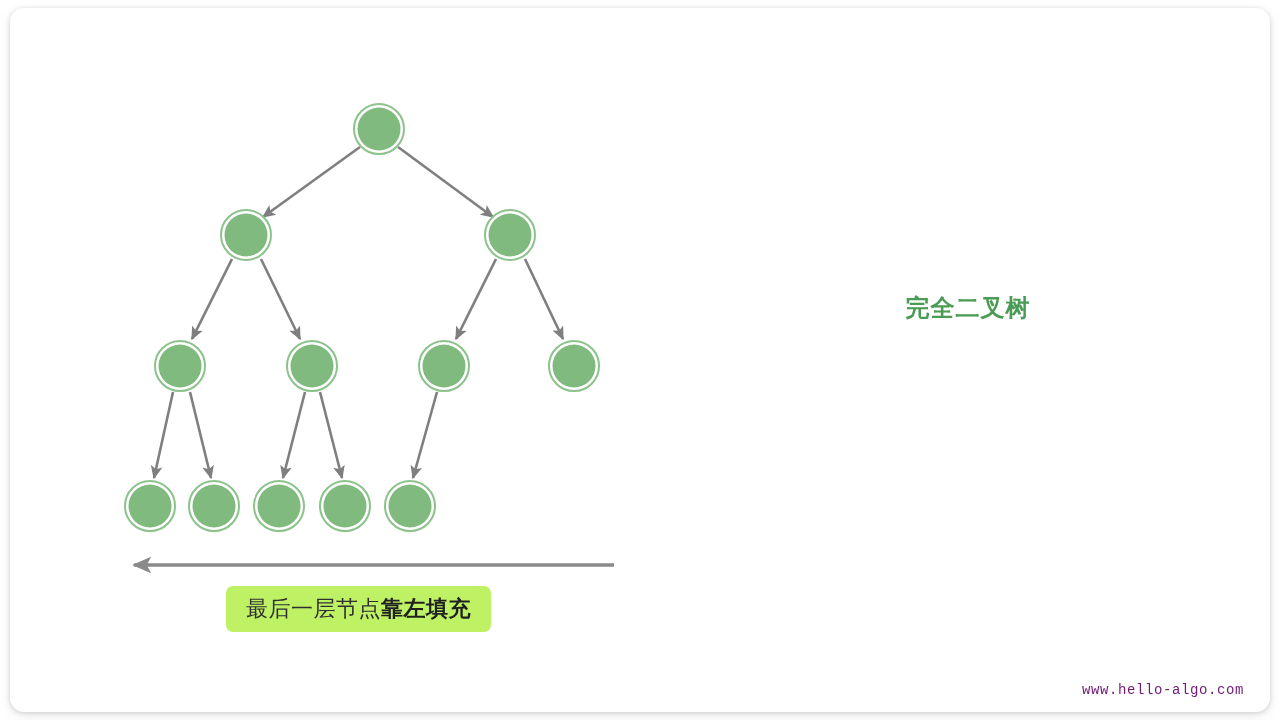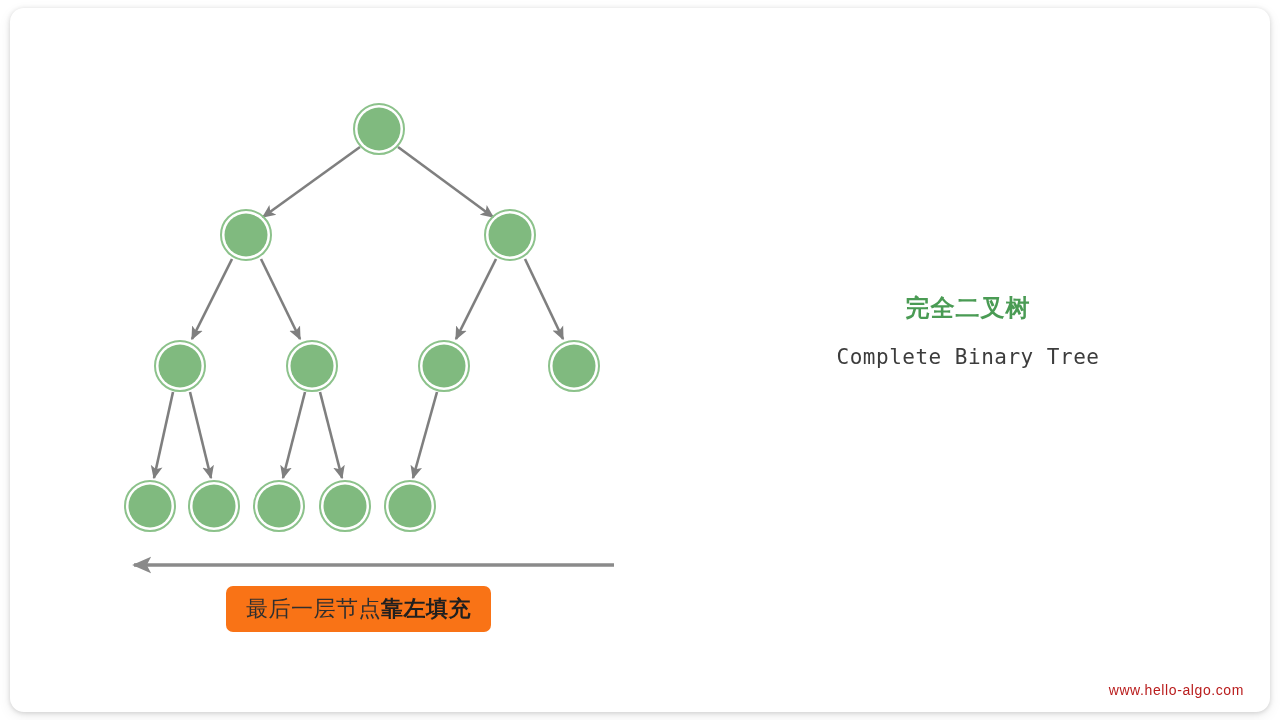--- a/index.html
+++ b/index.html
@@ -69,44 +69,44 @@
   
   #caption {
     position: absolute;
     left: 226px;
     top: 586px;
     height: 46px;
     display: flex;
     align-items: center;
     justify-content: center;
     padding: 0 20px;
-    background: #f97316;
+    background: #bef264;
     border-radius: 7px;
     box-sizing: border-box;
   }
   #caption .cap-text {
     font-family: "Liberation Sans", "DejaVu Sans", sans-serif;
     font-size: 22px;
     color: #2f2f2f;
     white-space: nowrap;
     letter-spacing: 0.5px;
   }
   #caption .cap-strong {
     font-weight: bold;
     color: #1f1f1f;
   }
 
   
   #watermark {
     position: absolute;
     right: 36px;
     bottom: 22px;
-    font-family: Liberation Sans, sans-serif;
+    font-family: Liberation Mono, monospace;
     font-size: 14px;
-    color: #b91c1c;
+    color: #701a75;
     letter-spacing: 0.6px;
   }
 </style>
 </head>
 <body>
 
 <div id="stage">
 
   <div id="card"></div>
 
@@ -192,21 +192,20 @@
         <circle cx="410" cy="506" r="25" fill="none" stroke="#8cc28b" stroke-width="2"></circle>
         <circle cx="410" cy="506" r="21.5" fill="#80ba7f"></circle>
       </g>
     </g>
 
     <line x1="614" y1="565" x2="134" y2="565" stroke="#8a8a8a" stroke-width="3.4" marker-end="url(#arrowHeadFlat)"></line>
   </svg>
 
   <div id="legend">
     <p class="title-cn">完全二叉树</p>
-    <p class="title-en">Complete Binary Tree</p>
   </div>
 
   <div id="caption">
     <span class="cap-text"><span>最后一层节点</span><span class="cap-strong">靠左填充</span></span>
   </div>
 
   <div id="watermark">www.hello-algo.com</div>
 
 </div>
 

